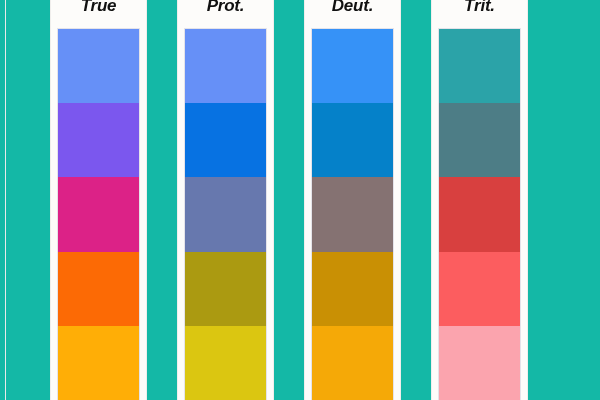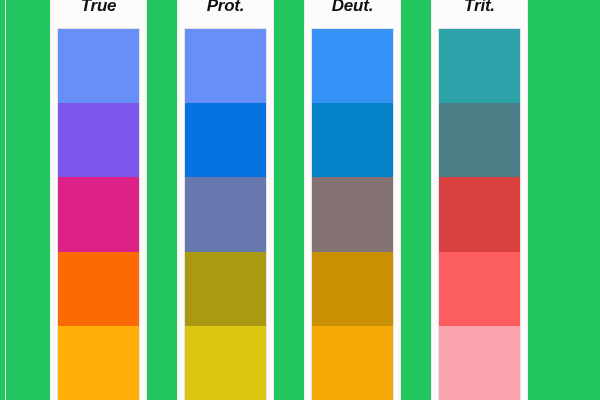--- a/index.html
+++ b/index.html
@@ -9,21 +9,21 @@
     height: 400px;
     overflow: hidden;
     background: #ffffff;
     font-family: "Liberation Sans", sans-serif;
   }
 
   #page {
     position: relative;
     width: 600px;
     height: 400px;
-    background: #22c55e;
+    background: #14b8a6;
   }
 
   
   #gutter-line {
     position: absolute;
     left: 5px;
     top: 0;
     width: 1px;
     height: 400px;
     background: #e9e9e9;

